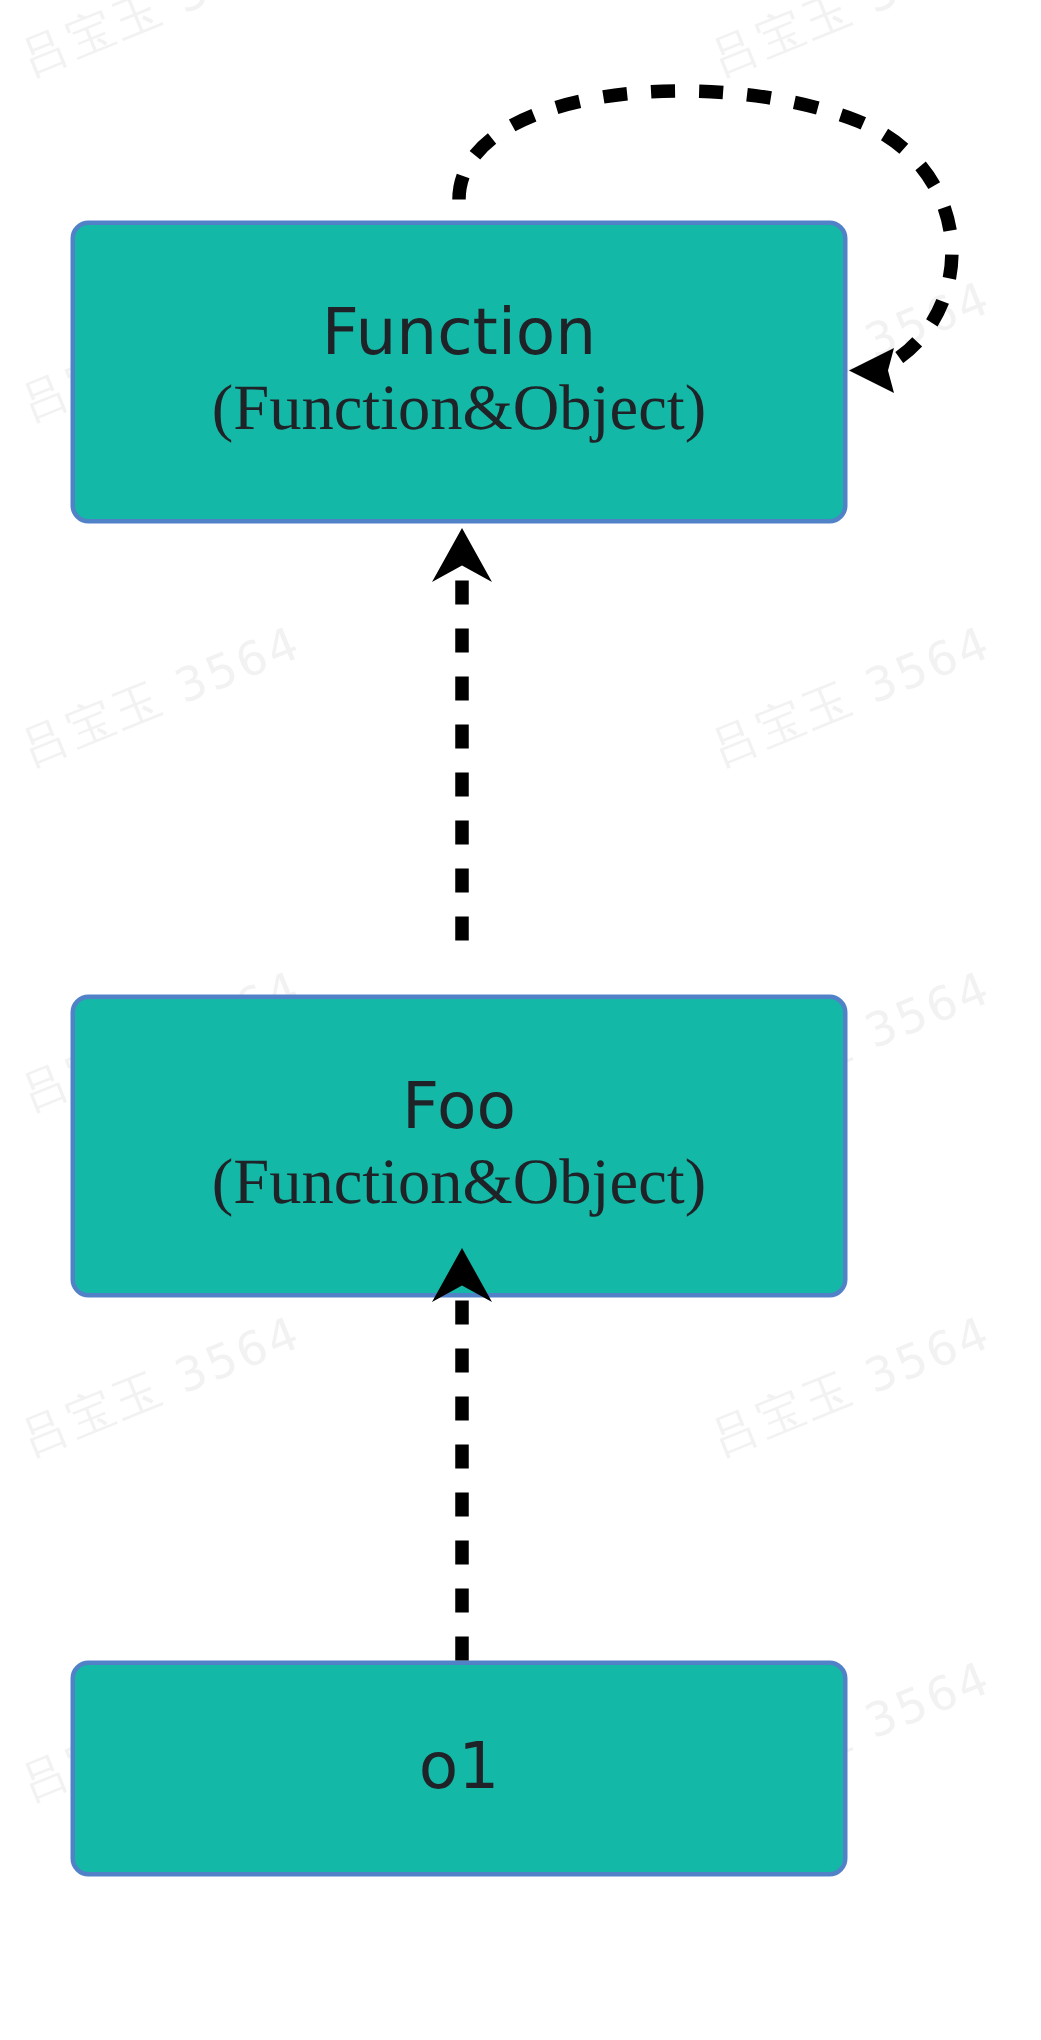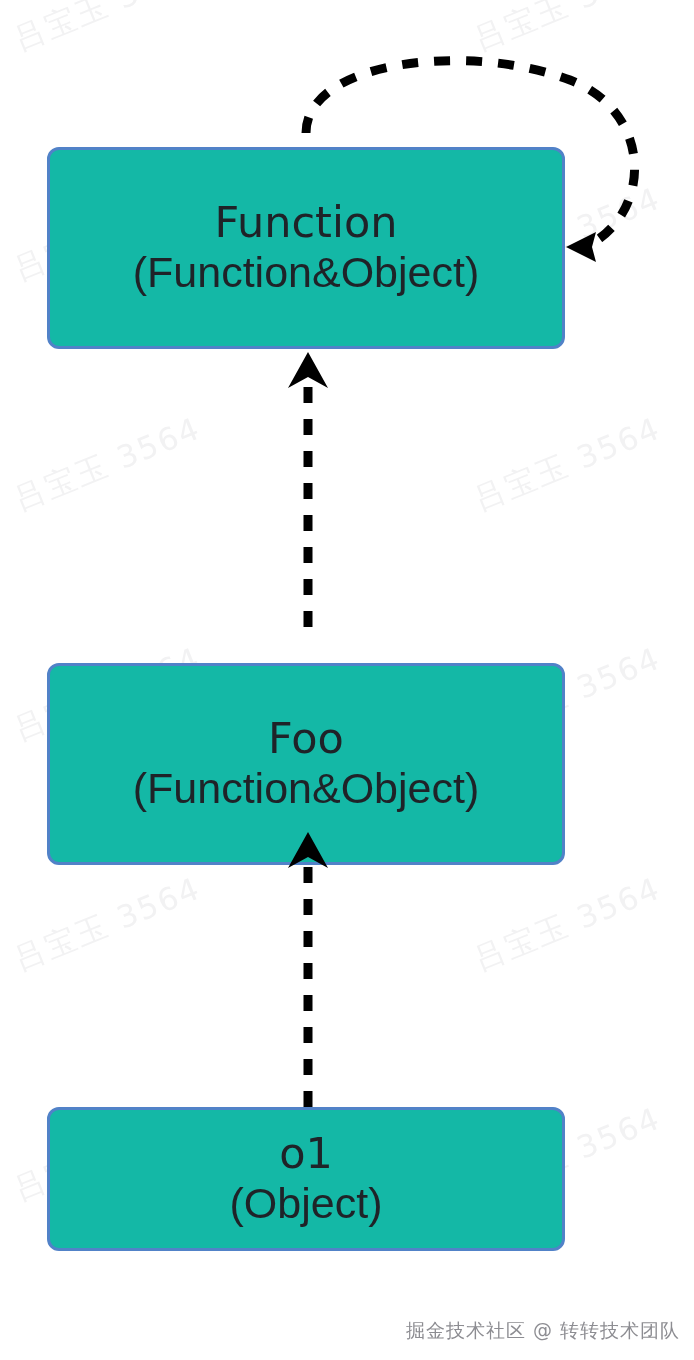--- a/index.html
+++ b/index.html
@@ -67,21 +67,21 @@
     line-height: 1.16;
     color: #1f2328;
     font-weight: 400;
     font-family: "DejaVu Sans", sans-serif;
   }
   .node .line2 {
     font-size: 43px;
     line-height: 1.16;
     color: #1f2328;
     font-weight: 400;
-    font-family: Liberation Sans, sans-serif;
+    font-family: Liberation Serif, serif;
   }
 
   #node-function { left: 47px;  top: 147px;  width: 518px; height: 202px; }
   #node-foo      { left: 47px;  top: 663px;  width: 518px; height: 202px; }
   #node-o1       { left: 47px;  top: 1107px; width: 518px; height: 144px; }
 
   
   #footer-credit {
     position: absolute;
     right: 14px;
@@ -140,18 +140,16 @@
     <div class="line2">(Function&amp;Object)</div>
   </div>
 
   <div class="node" id="node-foo">
     <div class="line1">Foo</div>
     <div class="line2">(Function&amp;Object)</div>
   </div>
 
   <div class="node" id="node-o1">
     <div class="line1">o1</div>
-    <div class="line2">(Object)</div>
   </div>
 
-  <div id="footer-credit">掘金技术社区 @ 转转技术团队</div>
 
 </div>
 
 </body></html>

